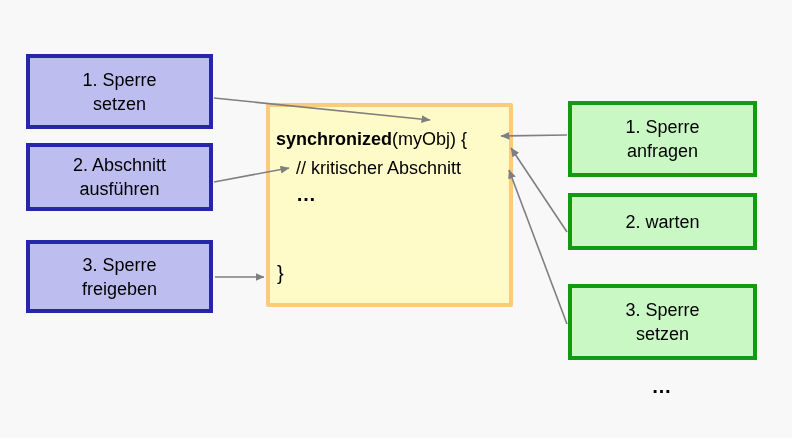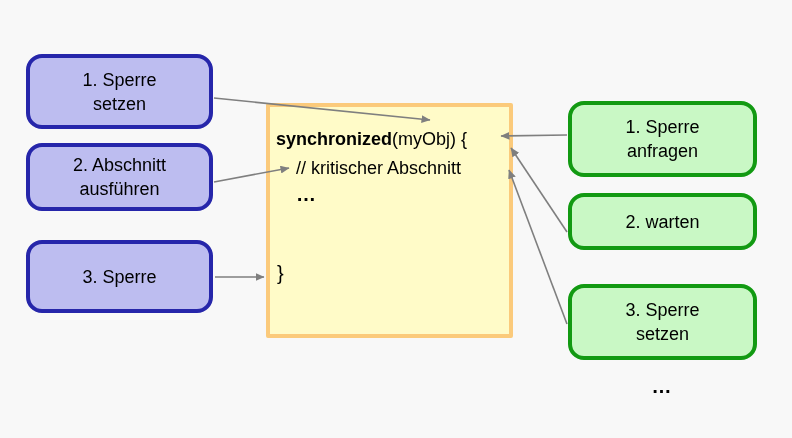--- a/index.html
+++ b/index.html
@@ -22,21 +22,21 @@
   .step-box {
     position: absolute;
     box-sizing: border-box;
     display: flex;
     flex-direction: column;
     align-items: center;
     justify-content: center;
     text-align: center;
     font-size: 18px;
     line-height: 24px;
-    border-radius: 16px;
+    border-radius: 0;
   }
   .step-box.blue {
     left: 26px;
     width: 187px;
     background: #bdbdf0;
     border: 4px solid #2626aa;
   }
   .step-box.green {
     left: 568px;
     width: 189px;
@@ -48,21 +48,21 @@
   #blue-3 { top: 240px; height: 73px; }
   #green-1 { top: 101px; height: 76px; }
   #green-2 { top: 193px; height: 57px; }
   #green-3 { top: 284px; height: 76px; }
 
   .code-box {
     position: absolute;
     left: 266px;
     top: 103px;
     width: 247px;
-    height: 235px;
+    height: 204px;
     box-sizing: border-box;
     background: #fffbc8;
     border: 4px solid #fbca7b;
     border-radius: 2px;
   }
   .code-line {
     position: absolute;
     font-size: 18px;
     line-height: 22px;
     white-space: nowrap;
@@ -101,20 +101,21 @@
   <div class="step-box blue" id="blue-1">
     <span>1. Sperre</span>
     <span>setzen</span>
   </div>
   <div class="step-box blue" id="blue-2">
     <span>2. Abschnitt</span>
     <span>ausführen</span>
   </div>
   <div class="step-box blue" id="blue-3">
     <span>3. Sperre</span>
+    <span>freigeben</span>
   </div>
 
   <div class="code-box">
     <div class="code-line" id="code-line-1">
       <span class="kw">synchronized</span><span>(myObj) {</span>
     </div>
     <div class="code-line" id="code-line-2">// kritischer Abschnitt</div>
     <div class="code-line" id="code-line-3">…</div>
     <div class="code-line" id="code-line-4">}</div>
   </div>

